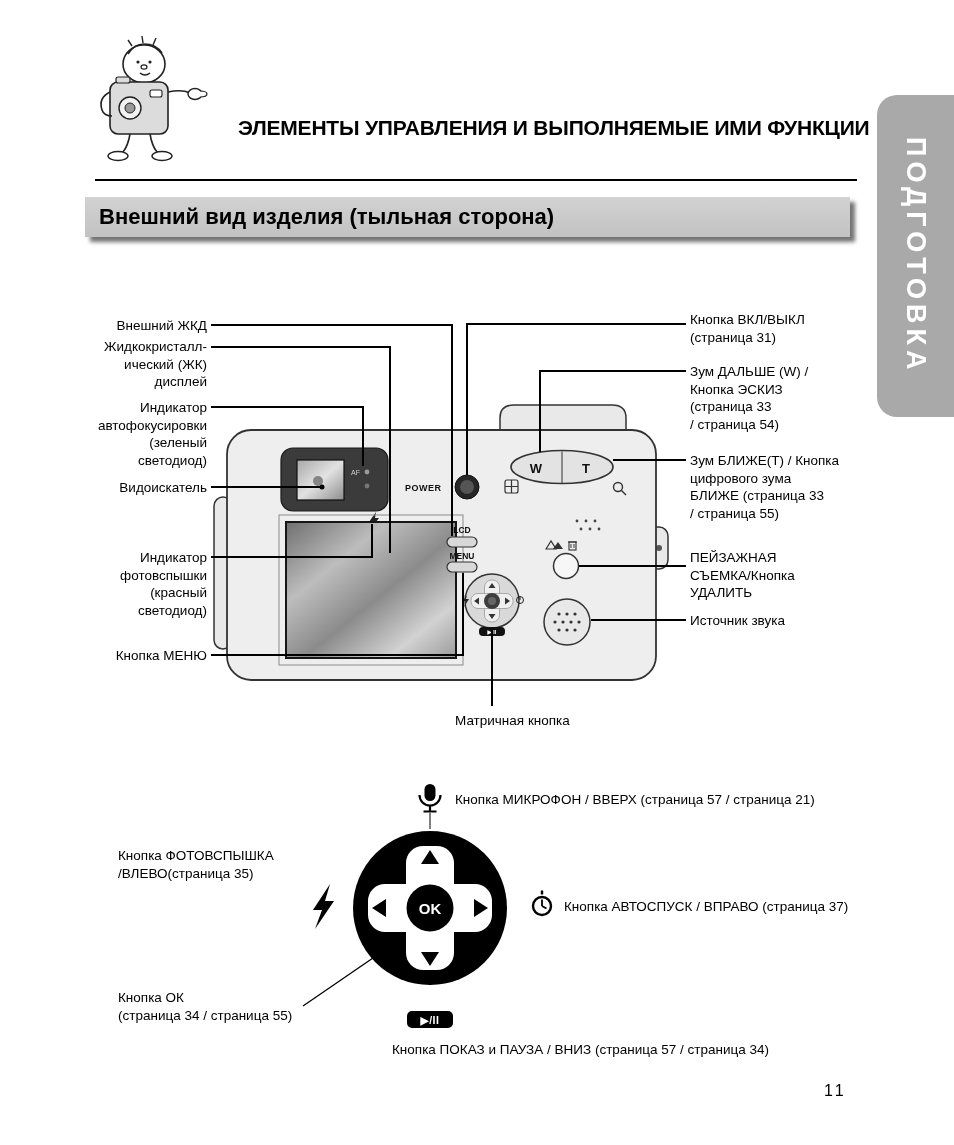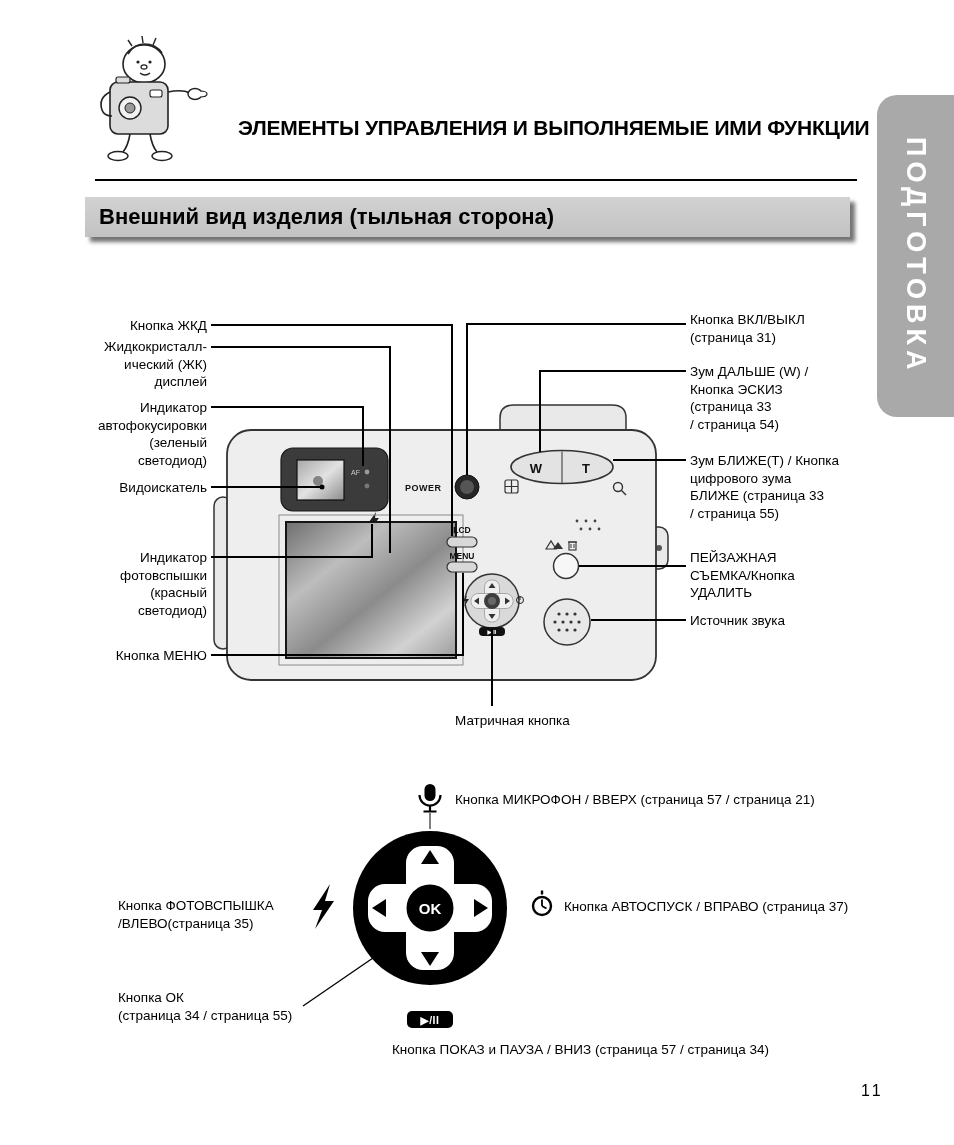--- a/index.html
+++ b/index.html
@@ -35,21 +35,20 @@
   }
   .lbl {
     position:absolute; font-size:13.5px; line-height:17.5px; color:#000;
     white-space:pre-line;
   }
   .lbl.ra { text-align:right; left:36px; width:171px; }
   .lbl.la { left:690px; width:260px; }
   .page-num {
     position:absolute; left:824px; top:1082px; font-size:16px; color:#000;
     letter-spacing:3px;
-    margin-left:37px;
   }
 </style>
 </head>
 <body>
 
 <div class="page">
 
   <svg class="art" viewBox="0 0 954 1145">
     <defs>
       <linearGradient id="lcdGrad" x1="0%" y1="0%" x2="100%" y2="100%">
@@ -243,21 +242,21 @@
 
   <div class="page-title">ЭЛЕМЕНТЫ УПРАВЛЕНИЯ И ВЫПОЛНЯЕМЫЕ ИМИ ФУНКЦИИ</div>
   <div class="title-rule"></div>
   <div class="section-bar">
     <span>Внешний вид изделия (тыльная сторона)</span>
   </div>
   <div class="side-tab">
     <span>ПОДГОТОВКА</span>
   </div>
 
-  <div class="lbl ra" style="top:317px">Кнопка ЖКД</div>
+  <div class="lbl ra" style="top:317px">Внешний ЖКД</div>
   <div class="lbl ra" style="top:338px">Жидкокристалл-
 ический (ЖК)
 дисплей</div>
   <div class="lbl ra" style="top:399px">Индикатор
 автофокусировки
 (зеленый
 светодиод)</div>
   <div class="lbl ra" style="top:479px">Видоискатель</div>
   <div class="lbl ra" style="top:549px">Индикатор
 фотовспышки
@@ -276,21 +275,21 @@
 БЛИЖЕ (страница 33
  / страница 55)</div>
   <div class="lbl la" style="top:612px">Источник звука</div>
   <div class="lbl la" style="top:549px">ПЕЙЗАЖНАЯ
 СЪЕМКА/Кнопка
 УДАЛИТЬ</div>
 
   <div class="lbl" style="left:455px; top:712px; width:200px">Матричная кнопка</div>
 
   <div class="lbl" style="left:455px; top:791px; width:470px">Кнопка МИКРОФОН / ВВЕРХ (страница 57 / страница 21)</div>
-  <div class="lbl" style="left:118px; top:897px; width:210px">Кнопка ФОТОВСПЫШКА
+  <div class="lbl" style="left:118px; top:847px; width:210px">Кнопка ФОТОВСПЫШКА
 /ВЛЕВО(страница 35)</div>
   <div class="lbl" style="left:564px; top:898px; width:360px">Кнопка АВТОСПУСК / ВПРАВО (страница 37)</div>
   <div class="lbl" style="left:118px; top:989px; width:210px">Кнопка ОК
 (страница 34 / страница 55)</div>
   <div class="lbl" style="left:392px; top:1041px; width:490px">Кнопка ПОКАЗ и ПАУЗА / ВНИЗ (страница 57 / страница 34)</div>
 
   <div class="page-num">11</div>
 
 </div>
 

